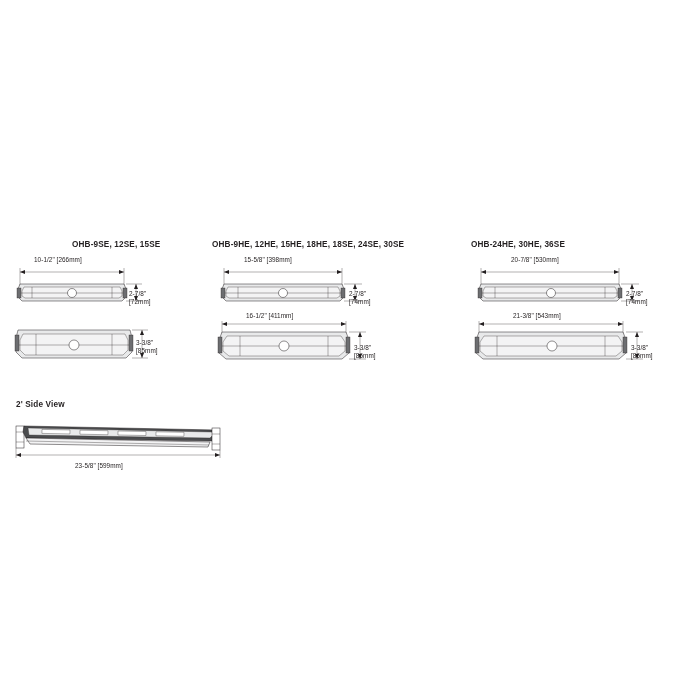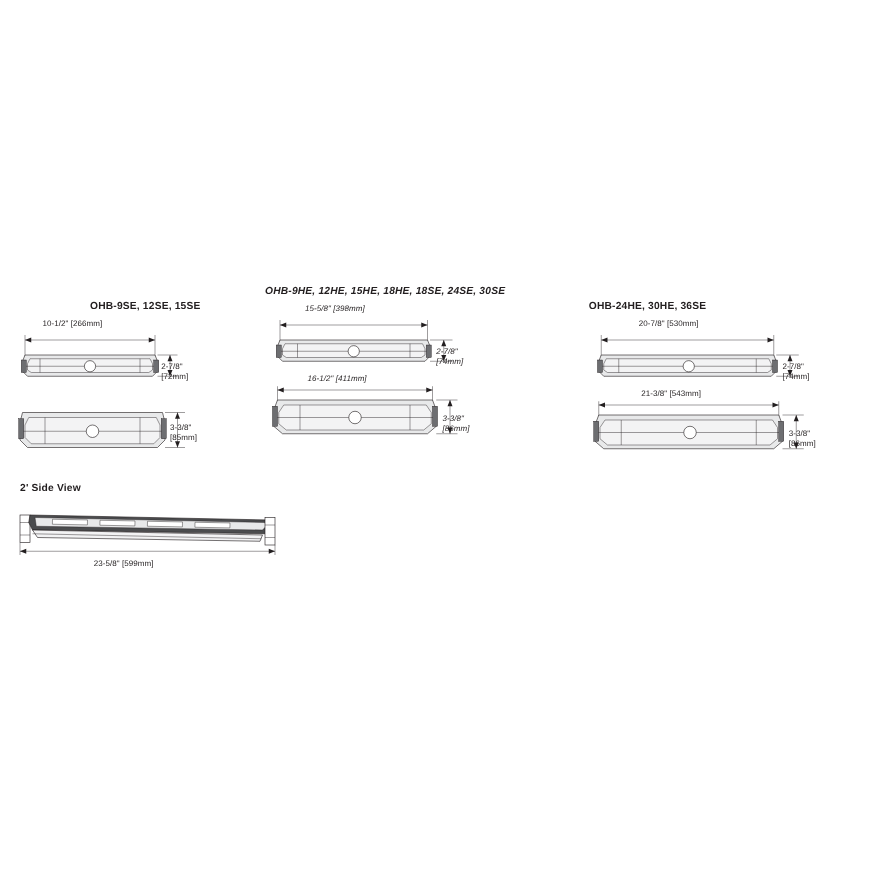--- a/index.html
+++ b/index.html
@@ -112,21 +112,21 @@
         <line x1="120" y1="40" x2="136" y2="40"></line>
         <line x1="130" y1="12" x2="130" y2="40"></line>
         <path d="M130,12 l-2,5 l4,0 z" fill="#231f20" stroke="none"></path>
         <path d="M130,40 l-2,-5 l4,0 z" fill="#231f20" stroke="none"></path>
       </g>
     </svg>
     <div class="dimtxt two" style="left:124px; top:99px;">3-3/8"</div>
     <div class="dimtxt two" style="left:124px; top:107px;">[85mm]</div>
   </div>
 
-  <div class="grp" style="left:212px; top:228px; width:250px; height:145px;font-style:italic;">
+  <div class="grp" style="left:212px; top:240px; width:250px; height:145px;">
 
     <div class="grp-title" style="position:absolute; left:0px; top:0px;">OHB-9HE, 12HE, 15HE, 18HE, 18SE, 24SE, 30SE</div>
 
     <svg class="vw" style="position:absolute; left:0px; top:22px;" width="250" height="50">
       <g class="ln hair">
         <line x1="12" y1="10" x2="130" y2="10"></line>
         <line x1="12" y1="6" x2="12" y2="28"></line>
         <line x1="130" y1="6" x2="130" y2="28"></line>
         <path d="M12,10 l5,-2 l0,4 z" fill="#231f20" stroke="none"></path>
         <path d="M130,10 l-5,-2 l0,4 z" fill="#231f20" stroke="none"></path>
@@ -246,21 +246,21 @@
         <path d="M166,14 l-2,5 l4,0 z" fill="#231f20" stroke="none"></path>
         <path d="M166,41 l-2,-5 l4,0 z" fill="#231f20" stroke="none"></path>
       </g>
     </svg>
 
     <div class="dimtxt" style="left:42px; top:72px;">21-3/8" [543mm]</div>
     <div class="dimtxt two" style="left:160px; top:104px;">3-3/8"</div>
     <div class="dimtxt two" style="left:160px; top:112px;">[86mm]</div>
   </div>
 
-  <div class="grp" style="left:12px; top:386px; width:230px; height:80px;">
+  <div class="grp" style="left:12px; top:400px; width:230px; height:80px;">
 
     <div class="grp-title" style="position:absolute; left:4px; top:0px;">2' Side View</div>
 
     <svg style="position:absolute; left:0px; top:14px;" width="230" height="46">
 
       <g>
         <rect class="fillwhite ln thin" x="4" y="12" width="8" height="22"></rect>
         <line class="ln hair" x1="4" y1="18" x2="12" y2="18"></line>
         <line class="ln hair" x1="4" y1="28" x2="12" y2="28"></line>
       </g>

